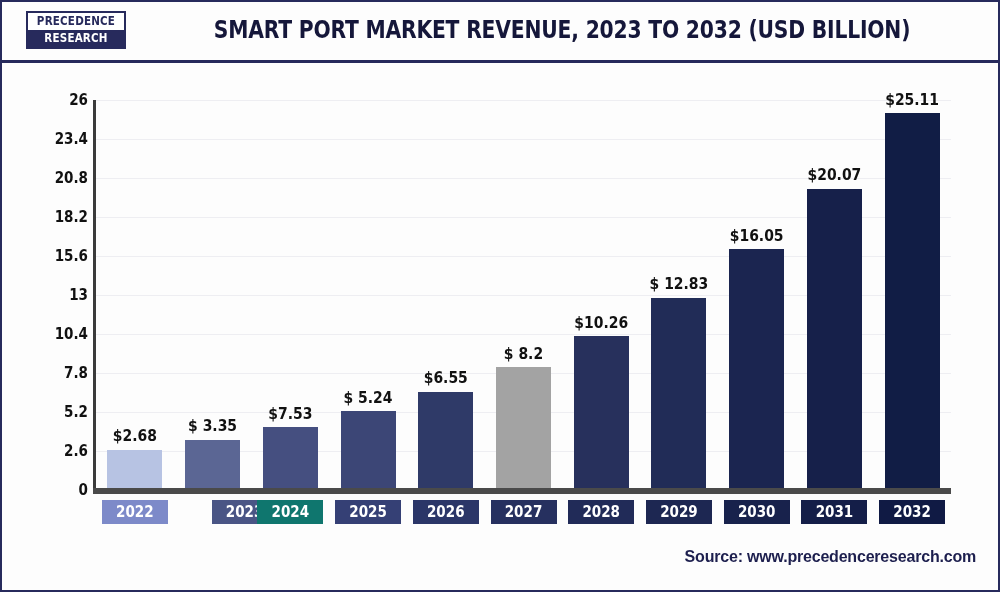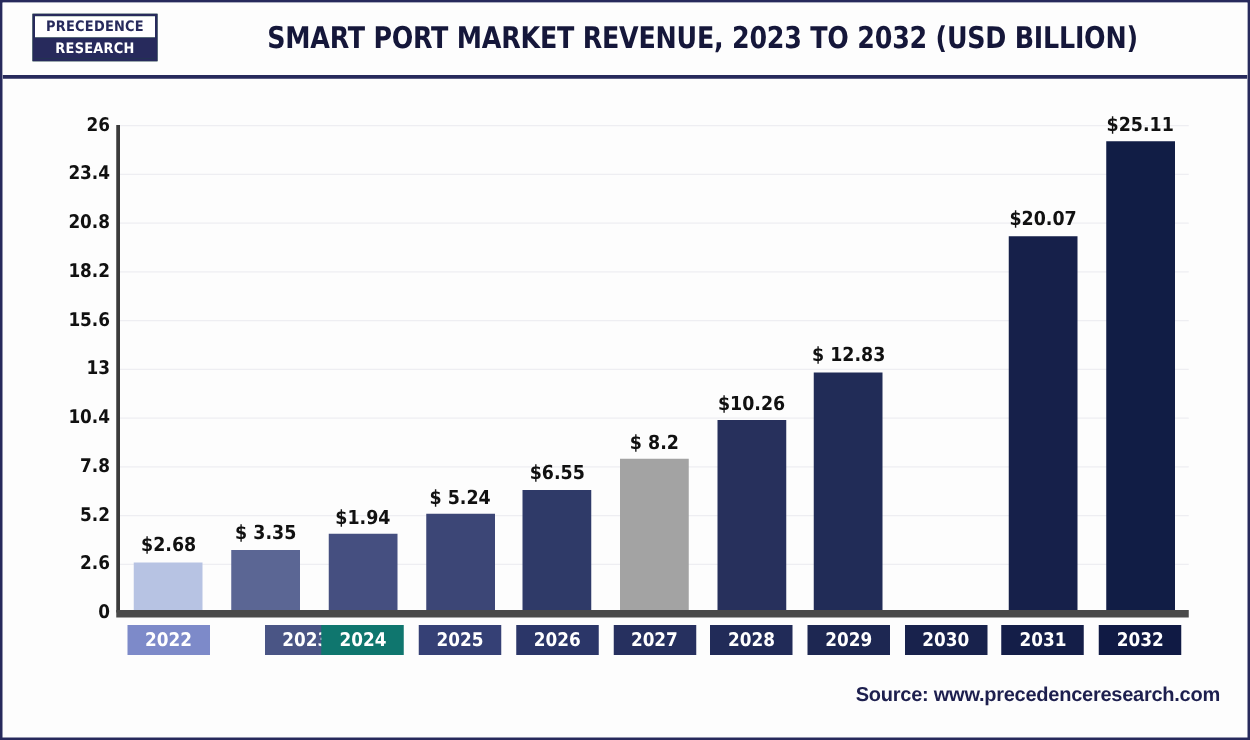--- a/index.html
+++ b/index.html
@@ -28,21 +28,21 @@
     height: 58px;
     border-bottom: 3px solid #272a5c;
     background: #fdfdfd;
   }
   #logo {
     position: absolute;
     left: 24px;
     top: 9px;
     width: 100px;
     height: 38px;
-    background: #14532d;
+    background: #b91c1c;
     border: 2px solid #272a5c;
     box-sizing: border-box;
     display: flex;
     flex-direction: column;
   }
   #logo .band {
     flex: 1 1 50%;
     display: flex;
     align-items: center;
     justify-content: center;
@@ -233,36 +233,39 @@
         <div class="gridline" style="top: 78px; background: rgb(238, 238, 242);"></div>
         <div class="gridline" style="top: 39px; background: rgb(238, 238, 242);"></div>
         <div class="gridline" style="top: 0px; background: rgb(238, 238, 242);"></div>
         <div class="bar" style="left: 11.3636px; width: 55px; height: 40.2px; background: rgb(183, 195, 227);">
           <div class="bar-value" style="color: rgb(17, 17, 17);">$2.68</div>
         </div>
         <div class="bar" style="left: 89.0909px; width: 55px; height: 50.25px; background: rgb(91, 102, 148);">
           <div class="bar-value" style="color: rgb(17, 17, 17);">$ 3.35</div>
         </div>
         <div class="bar" style="left: 166.818px; width: 55px; height: 62.85px; background: rgb(69, 79, 128);">
-          <div class="bar-value" style="color: rgb(17, 17, 17);">$1.94</div>
+          <div class="bar-value" style="color: rgb(17, 17, 17);">$7.53</div>
         </div>
         <div class="bar" style="left: 244.545px; width: 55px; height: 78.6px; background: rgb(60, 70, 118);">
           <div class="bar-value" style="color: rgb(17, 17, 17);">$ 5.24</div>
         </div>
         <div class="bar" style="left: 322.273px; width: 55px; height: 98.25px; background: rgb(47, 58, 104);">
           <div class="bar-value" style="color: rgb(17, 17, 17);">$6.55</div>
         </div>
         <div class="bar" style="left: 400px; width: 55px; height: 123px; background: #a3a3a3;">
           <div class="bar-value" style="color: rgb(17, 17, 17);">$ 8.2</div>
         </div>
         <div class="bar" style="left: 477.727px; width: 55px; height: 153.9px; background: rgb(39, 48, 92);">
           <div class="bar-value" style="color: rgb(17, 17, 17);">$10.26</div>
         </div>
         <div class="bar" style="left: 555.455px; width: 55px; height: 192.45px; background: rgb(33, 44, 87);">
           <div class="bar-value" style="color: rgb(17, 17, 17);">$ 12.83</div>
+        </div>
+        <div class="bar" style="left: 633.182px; width: 55px; height: 240.75px; background: rgb(27, 37, 80);">
+          <div class="bar-value" style="color: rgb(17, 17, 17);">$16.05</div>
         </div>
         <div class="bar" style="left: 710.909px; width: 55px; height: 301.05px; background: rgb(22, 32, 74);">
           <div class="bar-value" style="color: rgb(17, 17, 17);">$20.07</div>
         </div>
         <div class="bar" style="left: 788.636px; width: 55px; height: 376.65px; background: rgb(17, 29, 69);">
           <div class="bar-value" style="color: rgb(17, 17, 17);">$25.11</div>
         </div>
       </div>
     <div id="baseline"></div>
     <div id="x-axis">

